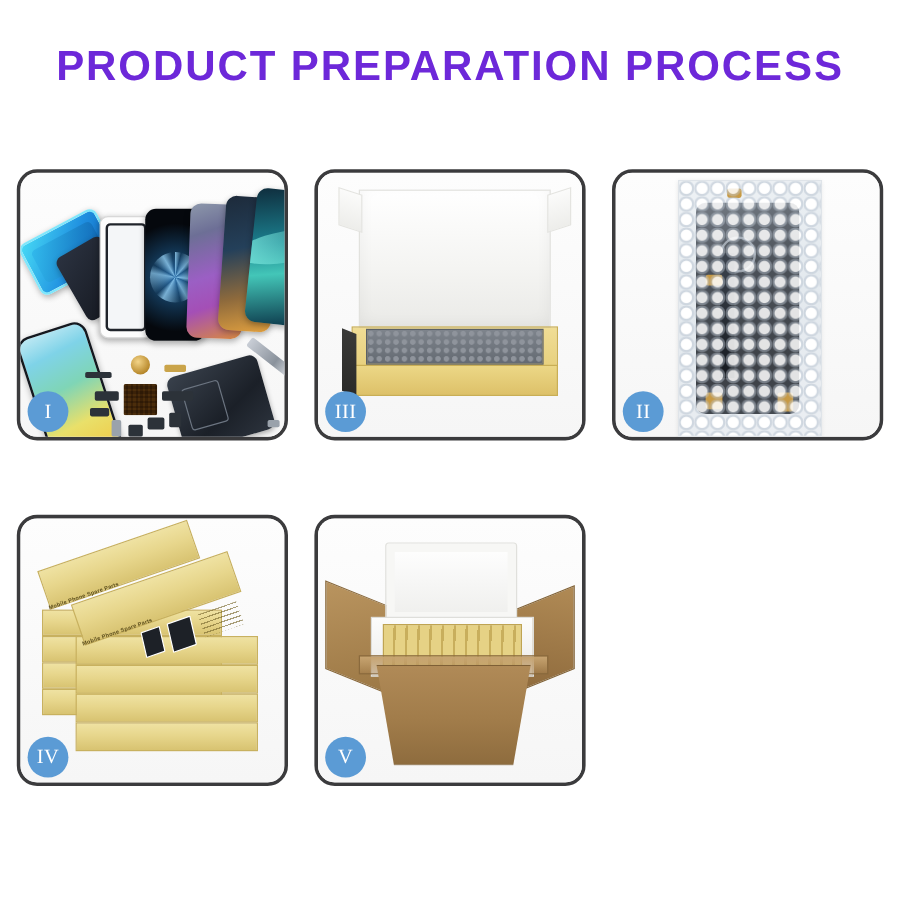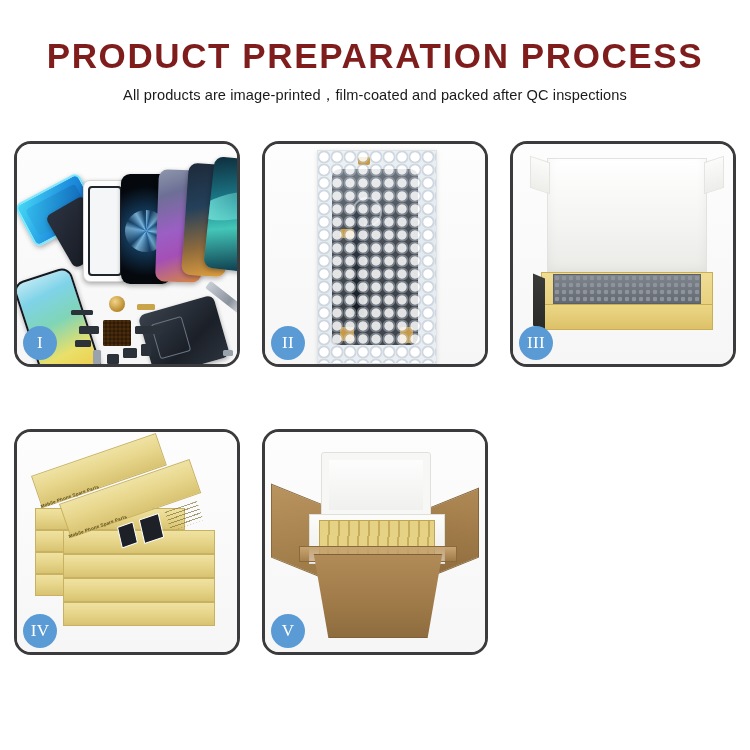--- a/index.html
+++ b/index.html
@@ -16,21 +16,21 @@
 
   .page { width: 750px; height: 750px; position: relative; }
 
   
   .header { padding-top: 38px; text-align: center; }
 
   .title {
     font-size: 35px;
     font-weight: 700;
     letter-spacing: 1.6px;
-    color: #7f1d1d;
+    color: #6d28d9;
     line-height: 1.05;
     white-space: nowrap;
   }
 
   .subtitle {
     margin-top: 11px;
     font-size: 14.6px;
     font-weight: 400;
     color: #1a1a1a;
     letter-spacing: 0.1px;
@@ -360,21 +360,20 @@
     position:absolute; background: rgba(131,103,59,.75);
   }
 </style>
 </head>
 <body>
 
 <div class="page">
 
   <div class="header">
     <div class="title">PRODUCT PREPARATION PROCESS</div>
-    <div class="subtitle">All products are image-printed，film-coated and packed after QC inspections</div>
   </div>
 
   <div class="grid">
 
     <div class="panel">
       <div class="panel-stage">
         <div class="p1-fan">
           <div class="phone ph-a"></div>
           <div class="phone ph-b"></div>
           <div class="phone ph-c"></div>
@@ -397,46 +396,46 @@
           <div class="part" style="left:106px; top:204px; width:14px; height:10px;"></div>
           <div class="part" style="left:124px; top:200px; width:10px; height:12px;"></div>
           <div class="part silver" style="left:206px; top:206px; width:10px; height:6px;"></div>
         </div>
       </div>
       <div class="badge">I</div>
     </div>
 
     <div class="panel">
       <div class="panel-stage">
+        <div class="p3-lid"></div>
+        <div class="p3-tray"></div>
+        <div class="p3-foam"></div>
+        <div class="p3-tray-front"></div>
+        <div class="p3-tray-side"></div>
+      </div>
+      <div class="badge">III</div>
+    </div>
+
+    <div class="panel">
+      <div class="panel-stage">
         <div class="bubble-sleeve">
           <div class="bw-inner"></div>
           <div class="bw-flex"></div>
           <div class="bw-tab" style="left:40px; top:6px; width:12px; height:8px;"></div>
           <div class="bw-tab" style="left:22px; top:78px; width:14px; height:9px;"></div>
           <div class="bw-tab" style="left:22px; top:176px; width:14px; height:14px;"></div>
           <div class="bw-tab" style="left:82px; top:176px; width:13px; height:16px;"></div>
           <div class="bw-overlay"></div>
         </div>
       </div>
       <div class="badge">II</div>
     </div>
 
     <div class="panel">
       <div class="panel-stage">
-        <div class="p3-lid"></div>
-        <div class="p3-tray"></div>
-        <div class="p3-foam"></div>
-        <div class="p3-tray-front"></div>
-        <div class="p3-tray-side"></div>
-      </div>
-      <div class="badge">III</div>
-    </div>
-
-    <div class="panel">
-      <div class="panel-stage">
         <div class="p4-stack">
 
           <div class="sbox" style="left:8px;  top:56px;  width:150px; height:22px;"></div>
           <div class="sbox" style="left:8px;  top:78px;  width:150px; height:22px;"></div>
           <div class="sbox" style="left:8px;  top:100px; width:150px; height:22px;"></div>
           <div class="sbox" style="left:8px;  top:122px; width:150px; height:22px;"></div>
 
           <div class="sbox" style="left:36px; top:78px;  width:152px; height:24px;"></div>
           <div class="sbox" style="left:36px; top:102px; width:152px; height:24px;"></div>
           <div class="sbox" style="left:36px; top:126px; width:152px; height:24px;"></div>

